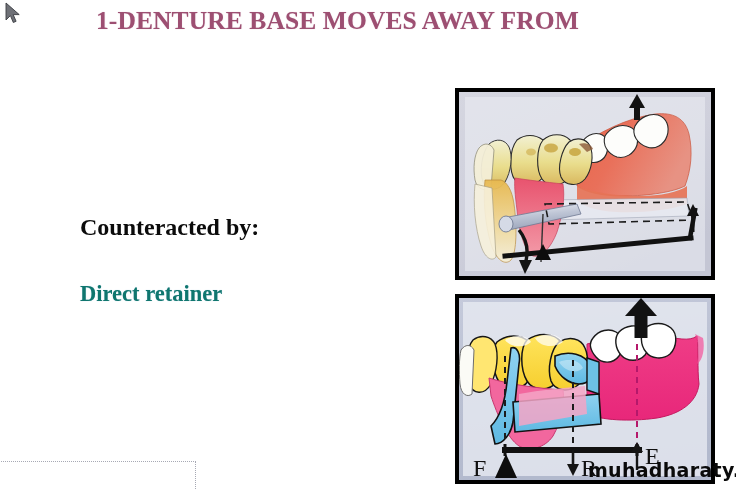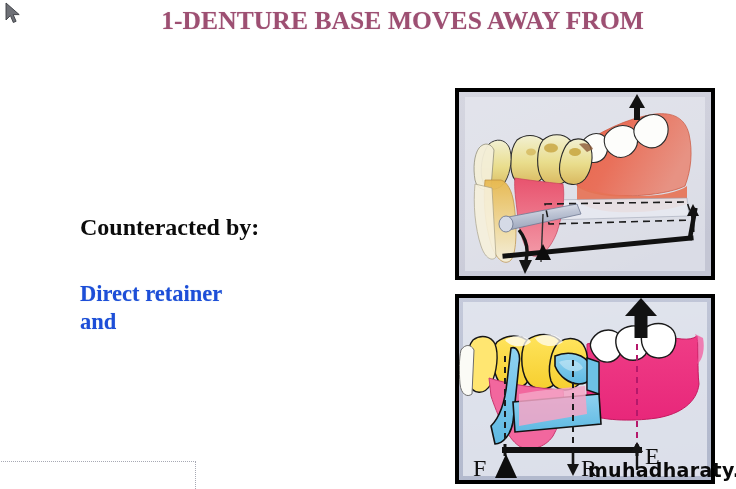--- a/index.html
+++ b/index.html
@@ -30,21 +30,21 @@
     width: 18px;
     height: 24px;
   }
 
   
   .slide-title {
     position: absolute;
     left: 96px;
     top: 6px;
     width: 548px;
-    text-align: right;
+    text-align: left;
     font-family: "Liberation Serif", serif;
     font-weight: bold;
     font-size: 25.5px;
     line-height: 30px;
     letter-spacing: 0.1px;
     color: #9d4f72;
     text-shadow: 0 0 1px rgba(157,79,114,0.35);
   }
 
   
@@ -63,21 +63,21 @@
     white-space: nowrap;
   }
   .retainer-list {
     margin-top: 38px;
   }
   .retainer-line {
     font-family: "Liberation Serif", serif;
     font-weight: bold;
     font-size: 22.5px;
     line-height: 28px;
-    color: #1d4ed8;
+    color: #0f766e;
     white-space: nowrap;
     text-shadow: 0 0 1px rgba(27,111,179,0.3);
   }
 
   
   .figure {
     position: absolute;
     border: 4px solid #000000;
     box-sizing: border-box;
     overflow: hidden;
@@ -154,21 +154,20 @@
   </div>
 
   <div class="slide-title">
     <div>1-DENTURE BASE MOVES AWAY FROM</div>
   </div>
 
   <div class="body-block">
     <div class="counteracted">Counteracted by:</div>
     <div class="retainer-list">
       <div class="retainer-line">Direct retainer</div>
-      <div class="retainer-line">and</div>
     </div>
   </div>
 
   <div class="figure" id="figure-top">
     <svg class="figure-canvas" viewBox="0 0 252 184" preserveAspectRatio="none">
       <defs>
         <linearGradient id="gTopBg" x1="0" y1="0" x2="0.6" y2="1">
           <stop offset="0%" stop-color="#d5d6e0"></stop>
           <stop offset="55%" stop-color="#cfd0dc"></stop>
           <stop offset="100%" stop-color="#c4c6d4"></stop>

